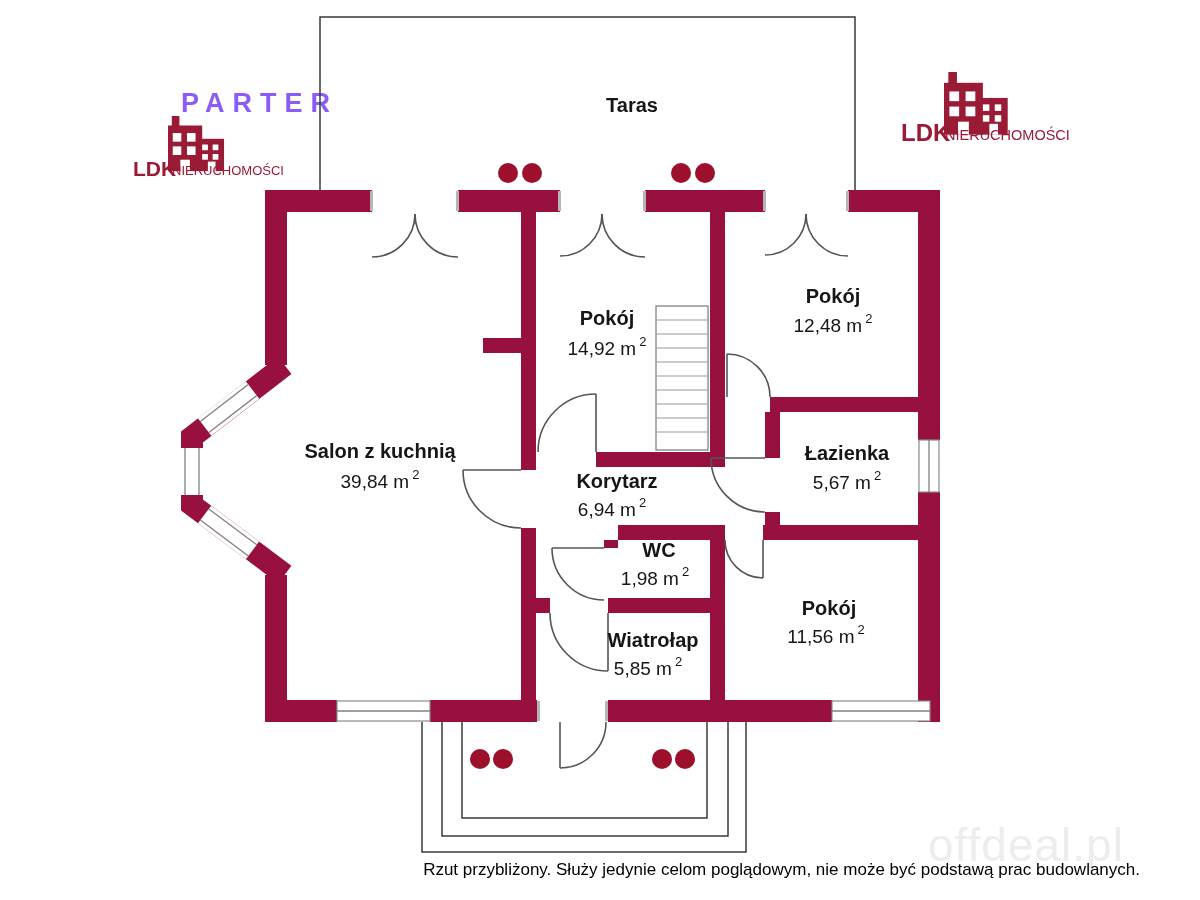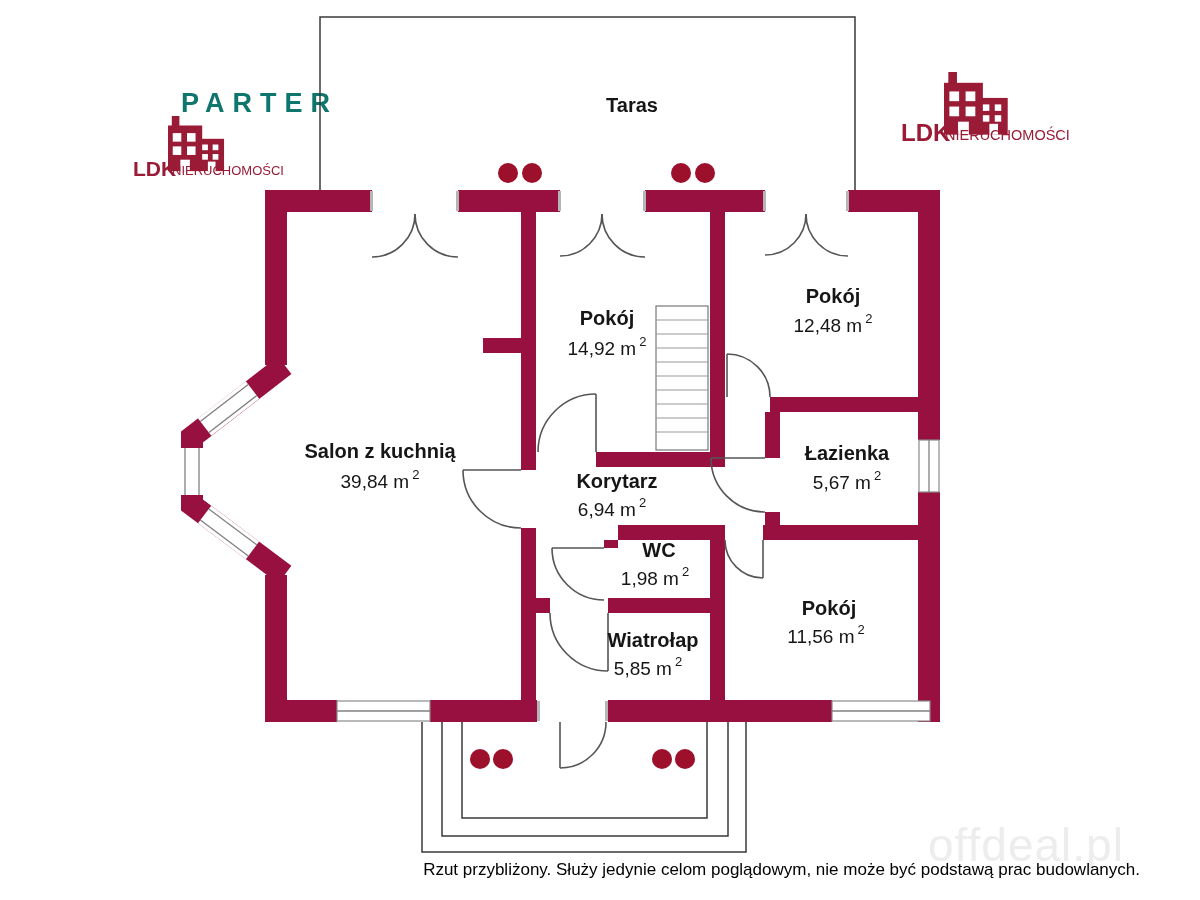--- a/index.html
+++ b/index.html
@@ -1,20 +1,20 @@
 <!DOCTYPE html>
 <html style="--wall: #981040; --dot: #9c102c; --line: #555555; --logo: #9a1b35; --watermark: #ededed;"><head>
 <meta charset="utf-8">
 <style>
   html,body{margin:0;padding:0;background:#fff;}
   .page{position:relative;width:1200px;height:900px;background:#fff;overflow:hidden;
         font-family:"Liberation Sans","DejaVu Sans",sans-serif;}
   .plan{position:absolute;left:0;top:0;}
   .floor-title{position:absolute;left:181px;top:88px;font-size:27px;font-weight:bold;
-        letter-spacing:8px;color:#0f766e;}
+        letter-spacing:8px;color:#8b5cf6;}
   .caption{position:absolute;left:0;top:860px;width:1140px;text-align:right;
         font-size:17px;color:#000000;}
   .watermark{position:absolute;left:928px;top:818px;font-size:46px;font-weight:normal;
         color:var(--watermark,#ededed);letter-spacing:1px;}
   .wall{fill:var(--wall,#981040);}
   .wallstroke{stroke:var(--wall,#981040);fill:none;}
   .dot{fill:var(--dot,#9c102c);}
   .arc{fill:none;stroke:var(--line,#555);stroke-width:1.6;}
   .leaf{stroke:var(--line,#555);stroke-width:1.6;}
   .thin{stroke:#3a3a3a;stroke-width:1.5;fill:none;}

